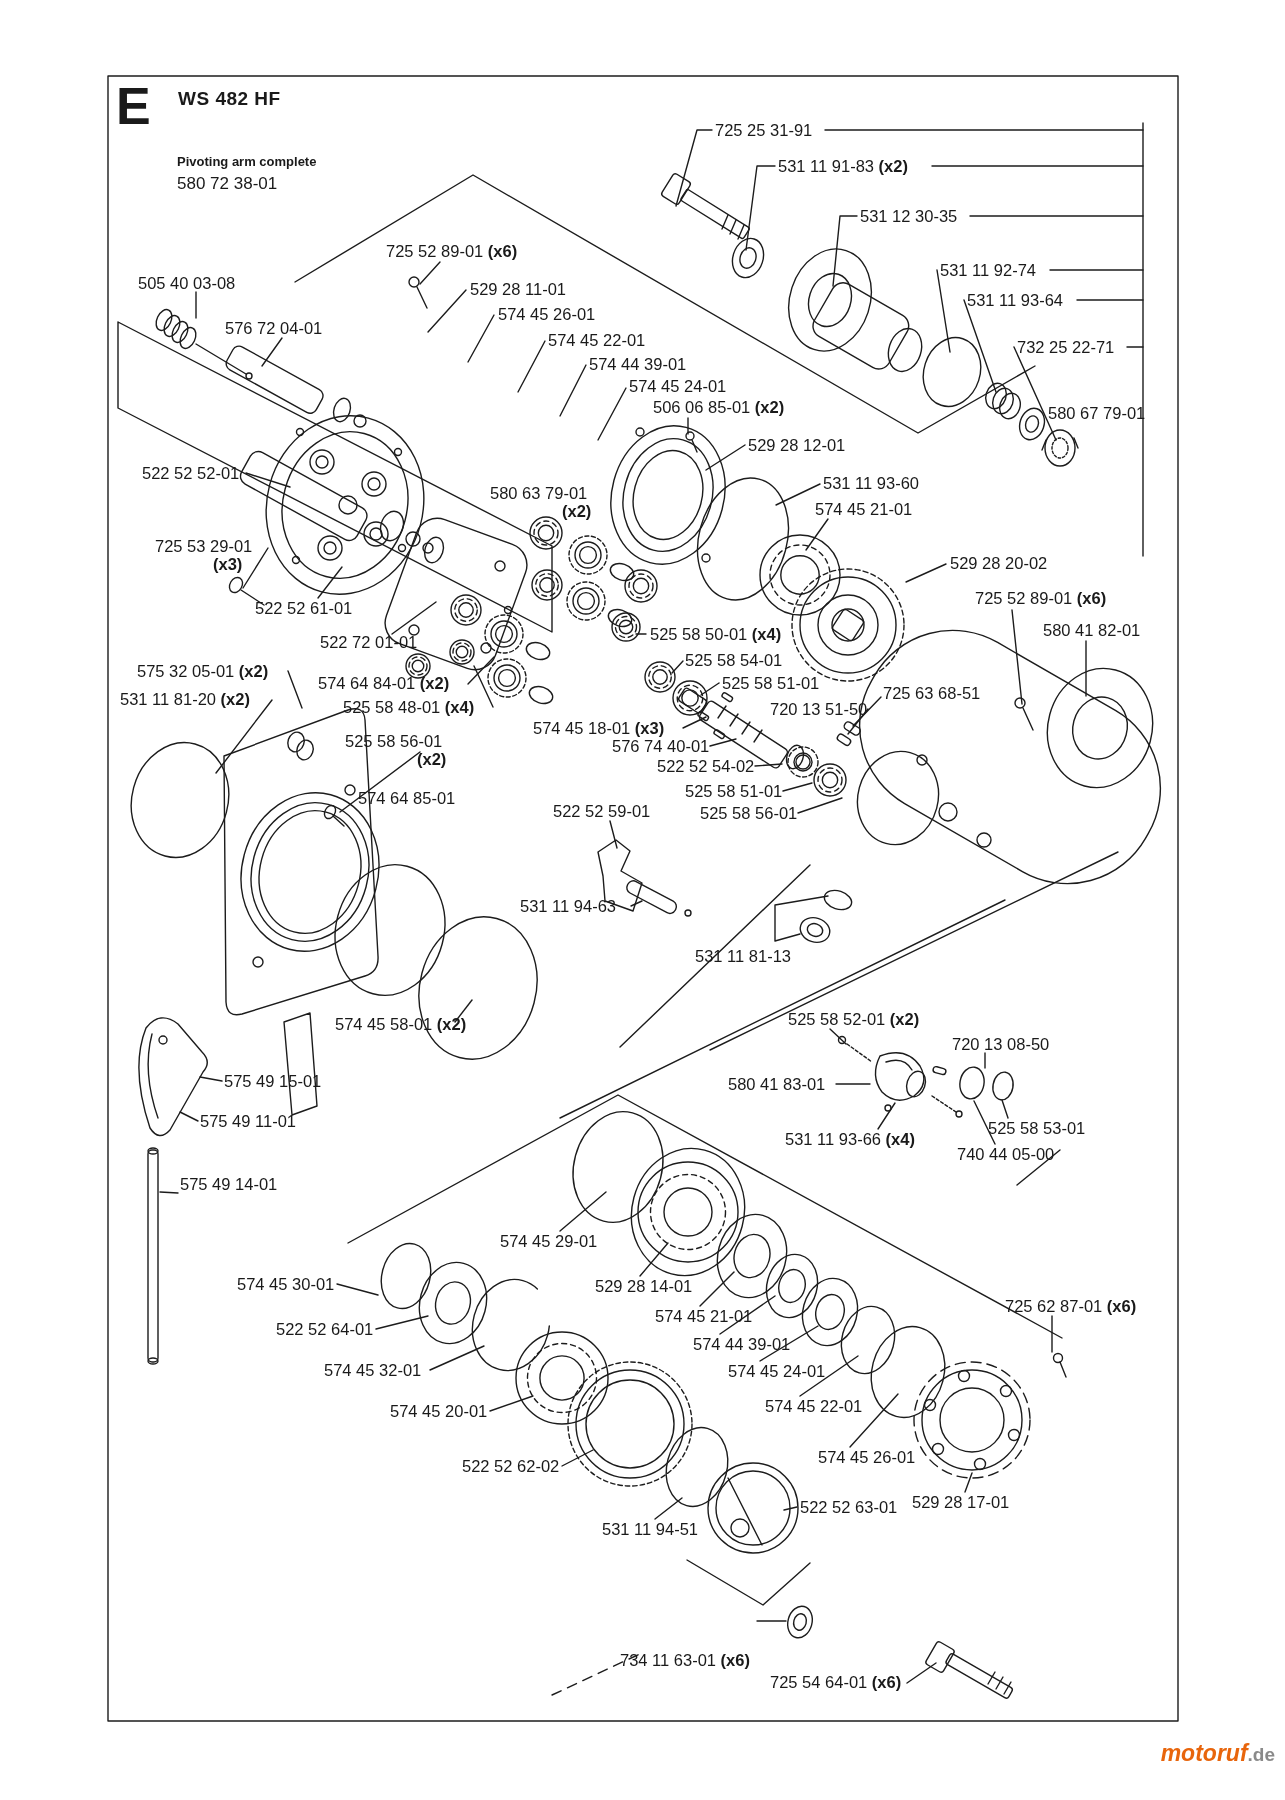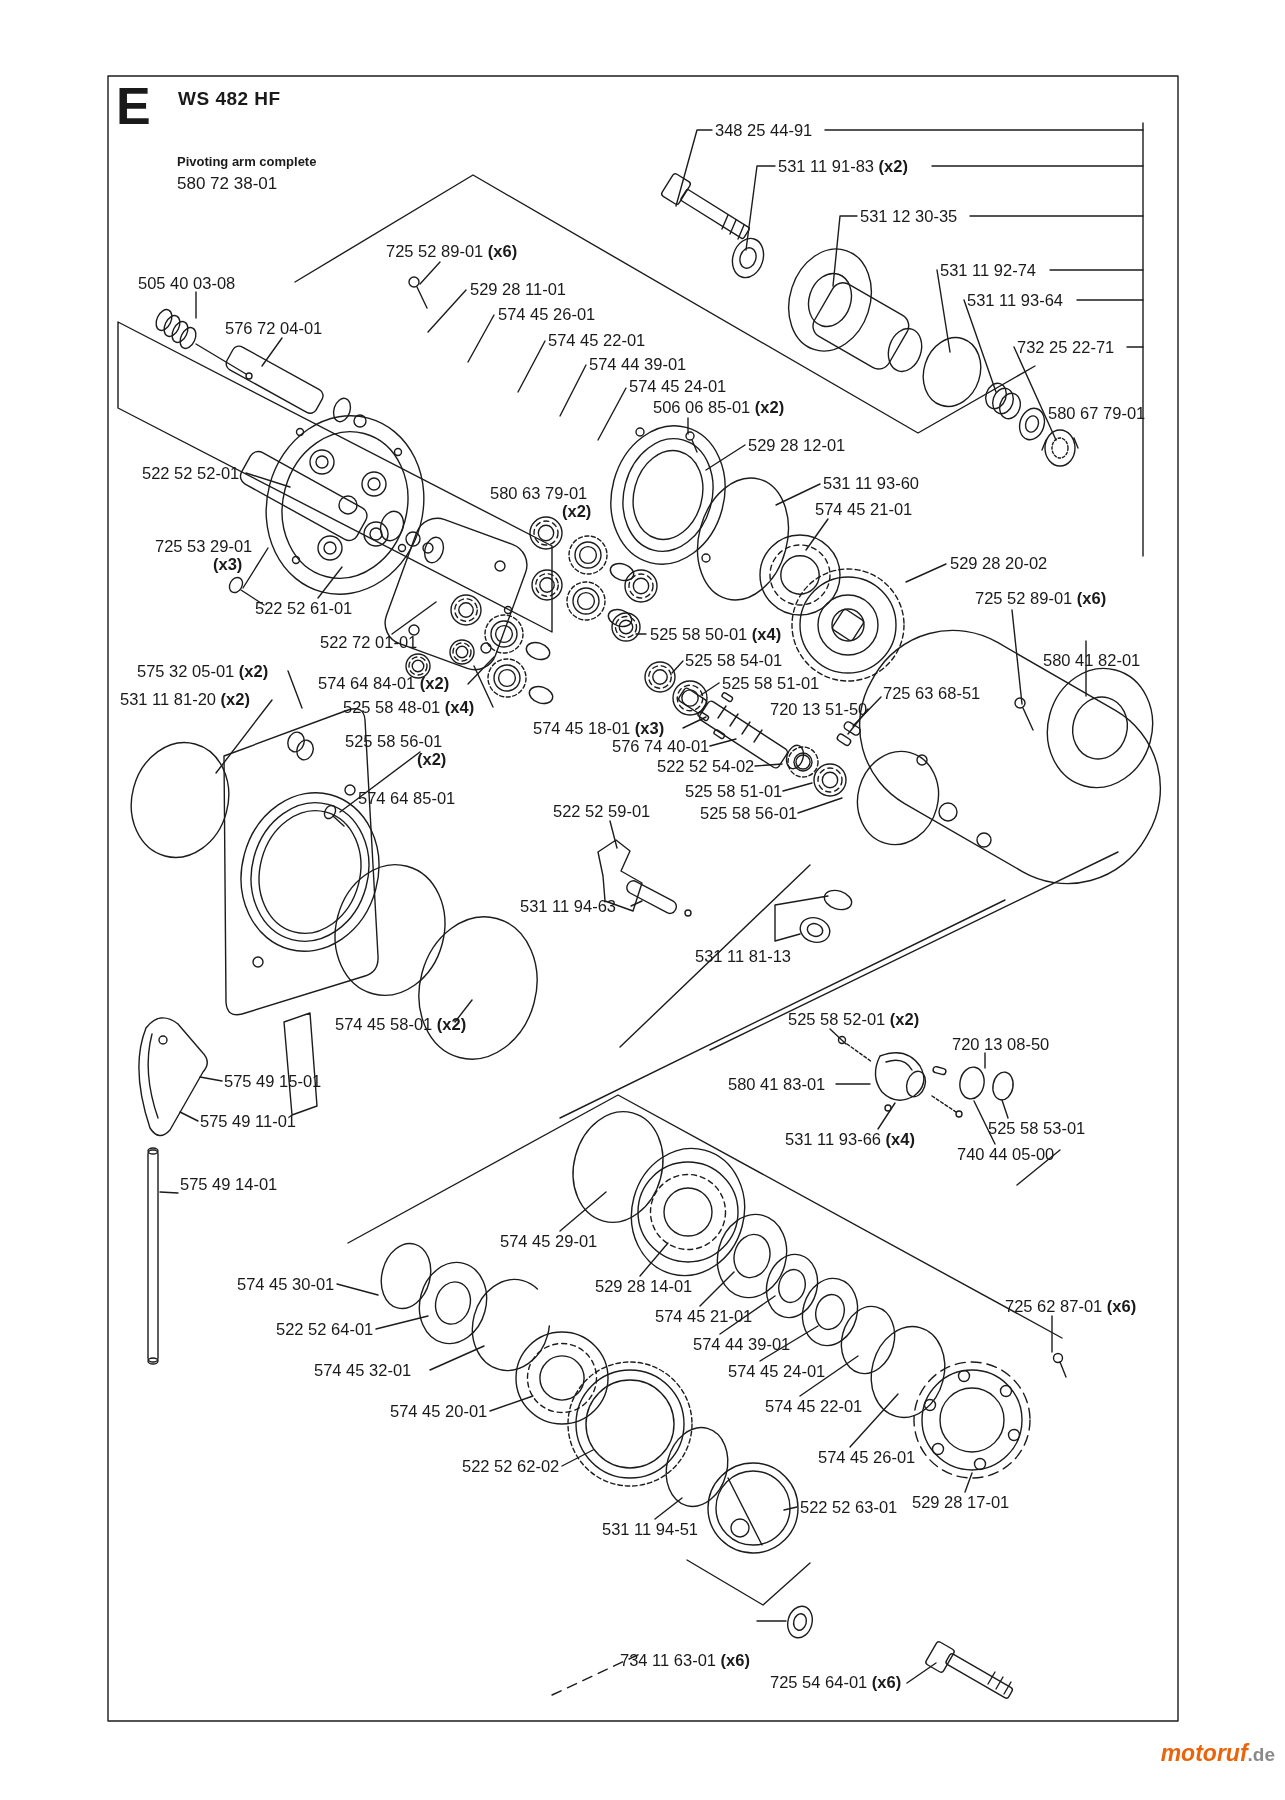--- a/index.html
+++ b/index.html
@@ -518,21 +518,21 @@
     <rect x="948" y="1652" width="72" height="12" rx="3" transform="rotate(30 948 1658)"></rect>
     <path d="M995 1672 l-7 12 M1003 1677 l-7 12 M1011 1682 l-7 12"></path>
   </g>
 </svg>
 
 <div id="sec-letter">E</div>
 <div id="model">WS 482 HF</div>
 <div id="atitle">Pivoting arm complete</div>
 <div id="apn">580 72 38-01</div>
 <div id="labels">
-    <div class="plabel" style="left: 715px; top: 122px;"><span>348 25 44-91</span></div>
+    <div class="plabel" style="left: 715px; top: 122px;"><span>725 25 31-91</span></div>
     <div class="plabel" style="left: 778px; top: 158px;"><span>531 11 91-83</span><b>&nbsp;(x2)</b></div>
     <div class="plabel" style="left: 860px; top: 208px;"><span>531 12 30-35</span></div>
     <div class="plabel" style="left: 940px; top: 262px;"><span>531 11 92-74</span></div>
     <div class="plabel" style="left: 967px; top: 292px;"><span>531 11 93-64</span></div>
     <div class="plabel" style="left: 1017px; top: 339px;"><span>732 25 22-71</span></div>
     <div class="plabel" style="left: 1048px; top: 405px;"><span>580 67 79-01</span></div>
     <div class="plabel" style="left: 138px; top: 275px;"><span>505 40 03-08</span></div>
     <div class="plabel" style="left: 386px; top: 243px;"><span>725 52 89-01</span><b>&nbsp;(x6)</b></div>
     <div class="plabel" style="left: 225px; top: 320px;"><span>576 72 04-01</span></div>
     <div class="plabel" style="left: 470px; top: 281px;"><span>529 28 11-01</span></div>
@@ -543,21 +543,21 @@
     <div class="plabel" style="left: 653px; top: 399px; text-align: center;"><span>506 06 85-01</span><b>&nbsp;(x2)</b></div>
     <div class="plabel" style="left: 748px; top: 437px;"><span>529 28 12-01</span></div>
     <div class="plabel" style="left: 142px; top: 465px;"><span>522 52 52-01</span></div>
     <div class="plabel" style="left: 490px; top: 485px;"><span>580 63 79-01</span><div class="qty2" style="margin-left: 72px;">(x2)</div></div>
     <div class="plabel" style="left: 823px; top: 475px;"><span>531 11 93-60</span></div>
     <div class="plabel" style="left: 815px; top: 501px;"><span>574 45 21-01</span></div>
     <div class="plabel" style="left: 155px; top: 538px;"><span>725 53 29-01</span><div class="qty2" style="margin-left: 58px;">(x3)</div></div>
     <div class="plabel" style="left: 950px; top: 555px;"><span>529 28 20-02</span></div>
     <div class="plabel" style="left: 975px; top: 590px;"><span>725 52 89-01</span><b>&nbsp;(x6)</b></div>
     <div class="plabel" style="left: 255px; top: 600px;"><span>522 52 61-01</span></div>
-    <div class="plabel" style="left: 1043px; top: 622px; margin-top: 30px;"><span>580 41 82-01</span></div>
+    <div class="plabel" style="left: 1043px; top: 622px;"><span>580 41 82-01</span></div>
     <div class="plabel" style="left: 320px; top: 634px;"><span>522 72 01-01</span></div>
     <div class="plabel" style="left: 650px; top: 626px; text-align: center;"><span>525 58 50-01</span><b>&nbsp;(x4)</b></div>
     <div class="plabel" style="left: 685px; top: 652px;"><span>525 58 54-01</span></div>
     <div class="plabel" style="left: 722px; top: 675px;"><span>525 58 51-01</span></div>
     <div class="plabel" style="left: 137px; top: 663px;"><span>575 32 05-01</span><b>&nbsp;(x2)</b></div>
     <div class="plabel" style="left: 120px; top: 691px;"><span>531 11 81-20</span><b>&nbsp;(x2)</b></div>
     <div class="plabel" style="left: 318px; top: 675px;"><span>574 64 84-01</span><b>&nbsp;(x2)</b></div>
     <div class="plabel" style="left: 343px; top: 699px;"><span>525 58 48-01</span><b>&nbsp;(x4)</b></div>
     <div class="plabel" style="left: 883px; top: 685px;"><span>725 63 68-51</span></div>
     <div class="plabel" style="left: 770px; top: 701px;"><span>720 13 51-50</span></div>
@@ -580,21 +580,21 @@
     <div class="plabel" style="left: 957px; top: 1146px;"><span>740 44 05-00</span></div>
     <div class="plabel" style="left: 224px; top: 1073px;"><span>575 49 15-01</span></div>
     <div class="plabel" style="left: 200px; top: 1113px;"><span>575 49 11-01</span></div>
     <div class="plabel" style="left: 180px; top: 1176px;"><span>575 49 14-01</span></div>
     <div class="plabel" style="left: 500px; top: 1233px;"><span>574 45 29-01</span></div>
     <div class="plabel" style="left: 237px; top: 1276px;"><span>574 45 30-01</span></div>
     <div class="plabel" style="left: 595px; top: 1278px;"><span>529 28 14-01</span></div>
     <div class="plabel" style="left: 655px; top: 1308px;"><span>574 45 21-01</span></div>
     <div class="plabel" style="left: 276px; top: 1321px;"><span>522 52 64-01</span></div>
     <div class="plabel" style="left: 693px; top: 1336px;"><span>574 44 39-01</span></div>
-    <div class="plabel" style="left: 314px; top: 1362px;"><span>574 45 32-01</span></div>
+    <div class="plabel" style="left: 324px; top: 1362px;"><span>574 45 32-01</span></div>
     <div class="plabel" style="left: 728px; top: 1363px;"><span>574 45 24-01</span></div>
     <div class="plabel" style="left: 1005px; top: 1298px;"><span>725 62 87-01</span><b>&nbsp;(x6)</b></div>
     <div class="plabel" style="left: 390px; top: 1403px;"><span>574 45 20-01</span></div>
     <div class="plabel" style="left: 765px; top: 1398px;"><span>574 45 22-01</span></div>
     <div class="plabel" style="left: 818px; top: 1449px;"><span>574 45 26-01</span></div>
     <div class="plabel" style="left: 462px; top: 1458px;"><span>522 52 62-02</span></div>
     <div class="plabel" style="left: 602px; top: 1521px;"><span>531 11 94-51</span></div>
     <div class="plabel" style="left: 800px; top: 1499px;"><span>522 52 63-01</span></div>
     <div class="plabel" style="left: 912px; top: 1494px;"><span>529 28 17-01</span></div>
     <div class="plabel" style="left: 620px; top: 1652px;"><span>734 11 63-01</span><b>&nbsp;(x6)</b></div>

